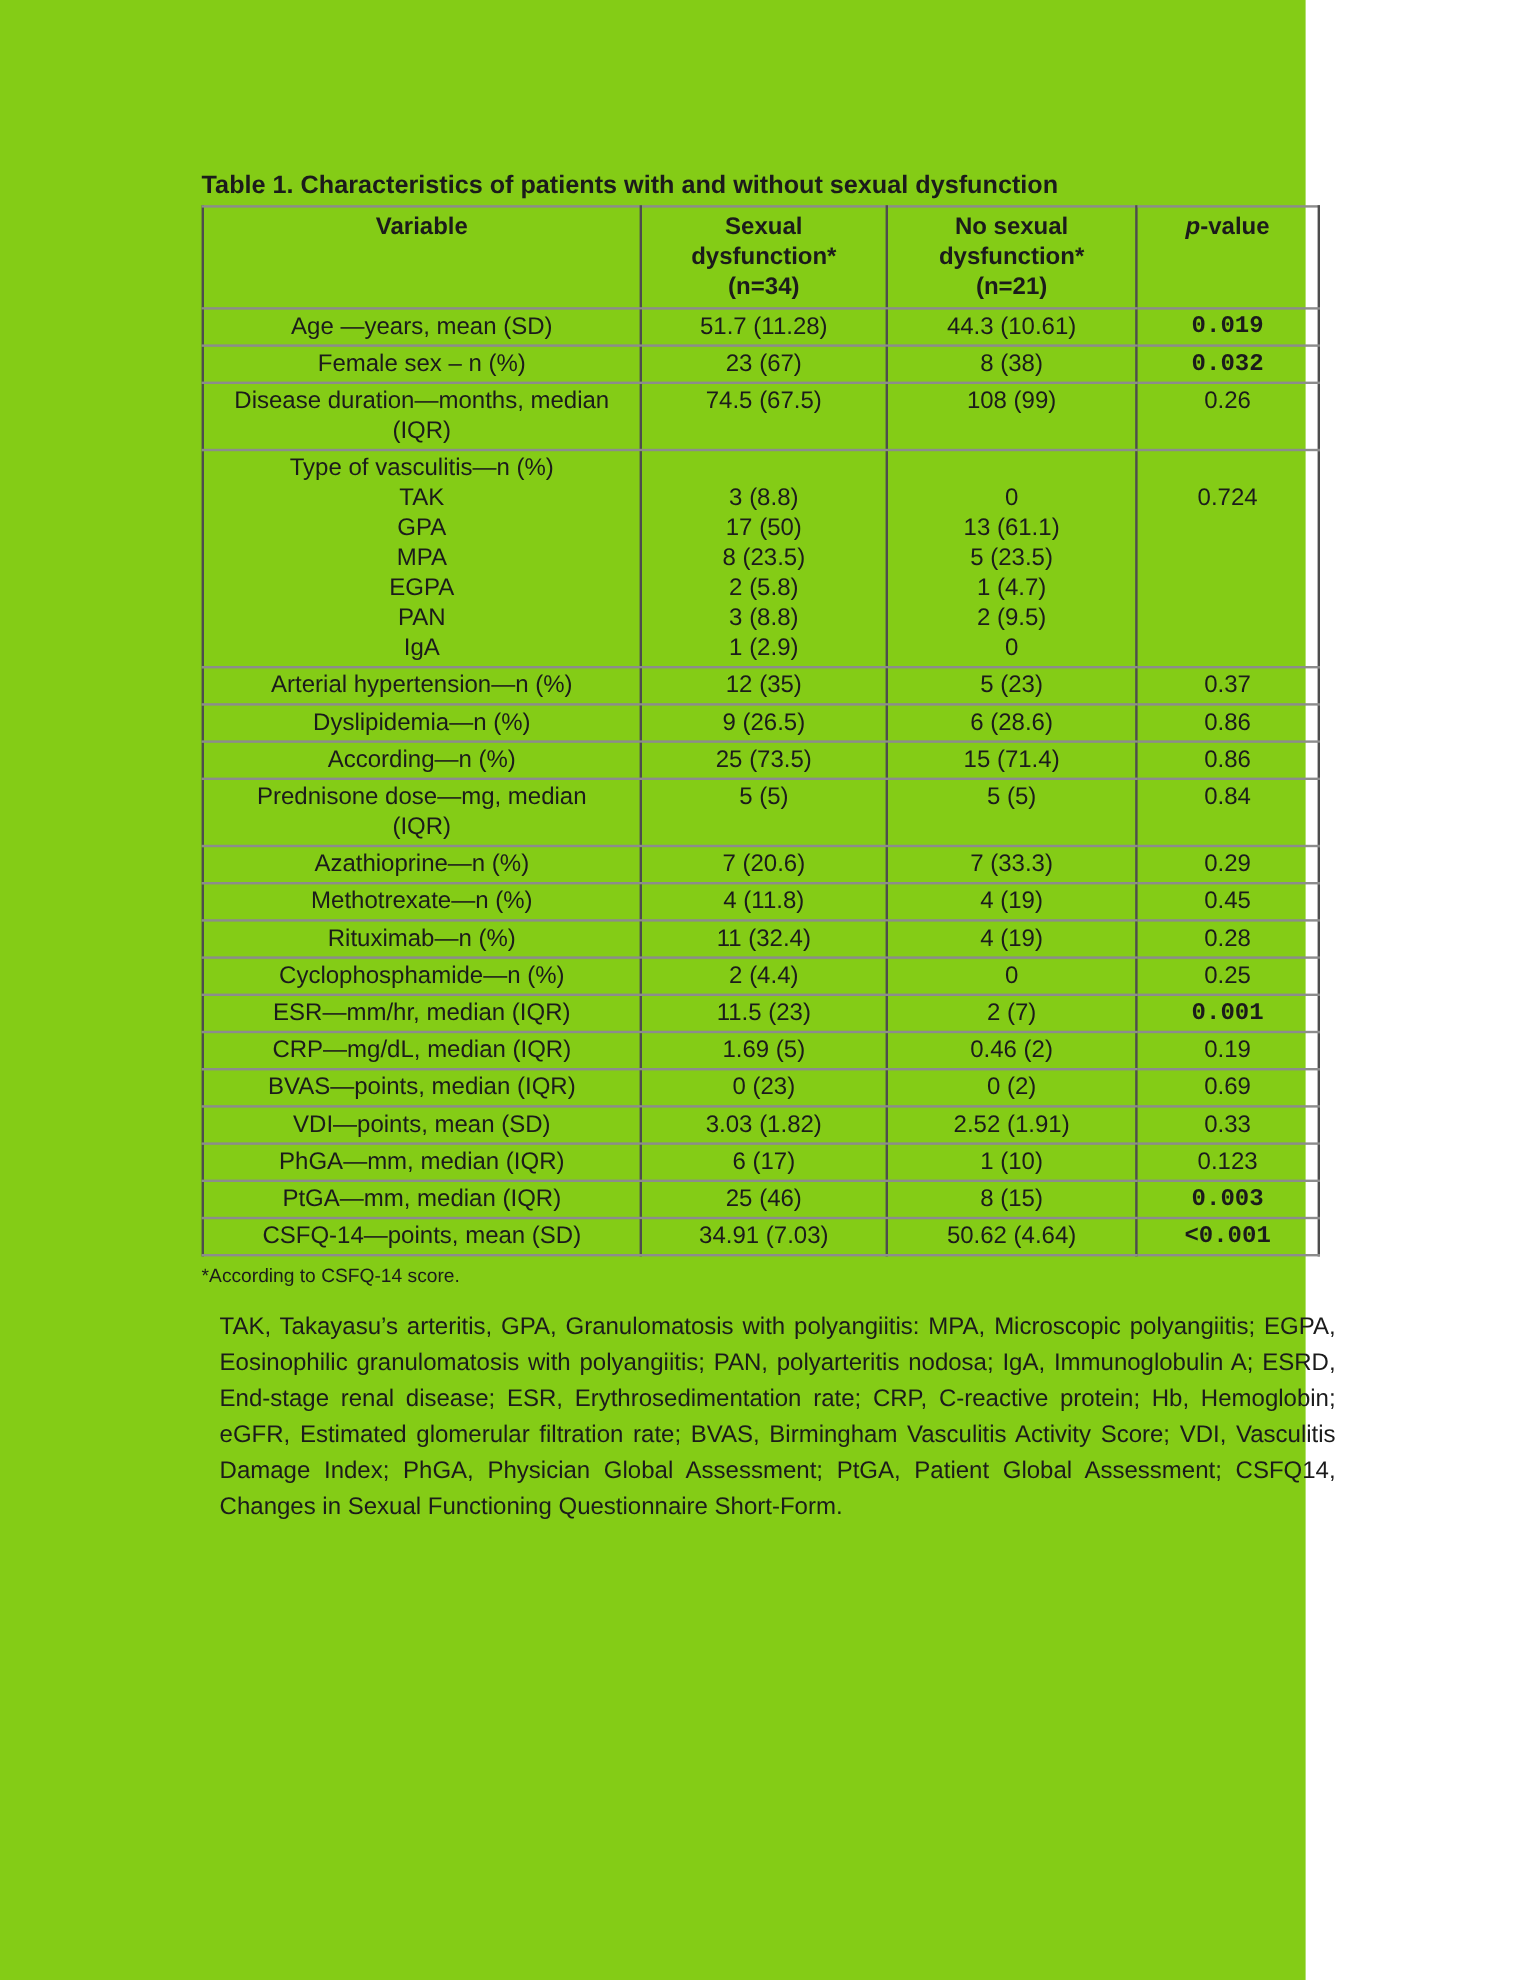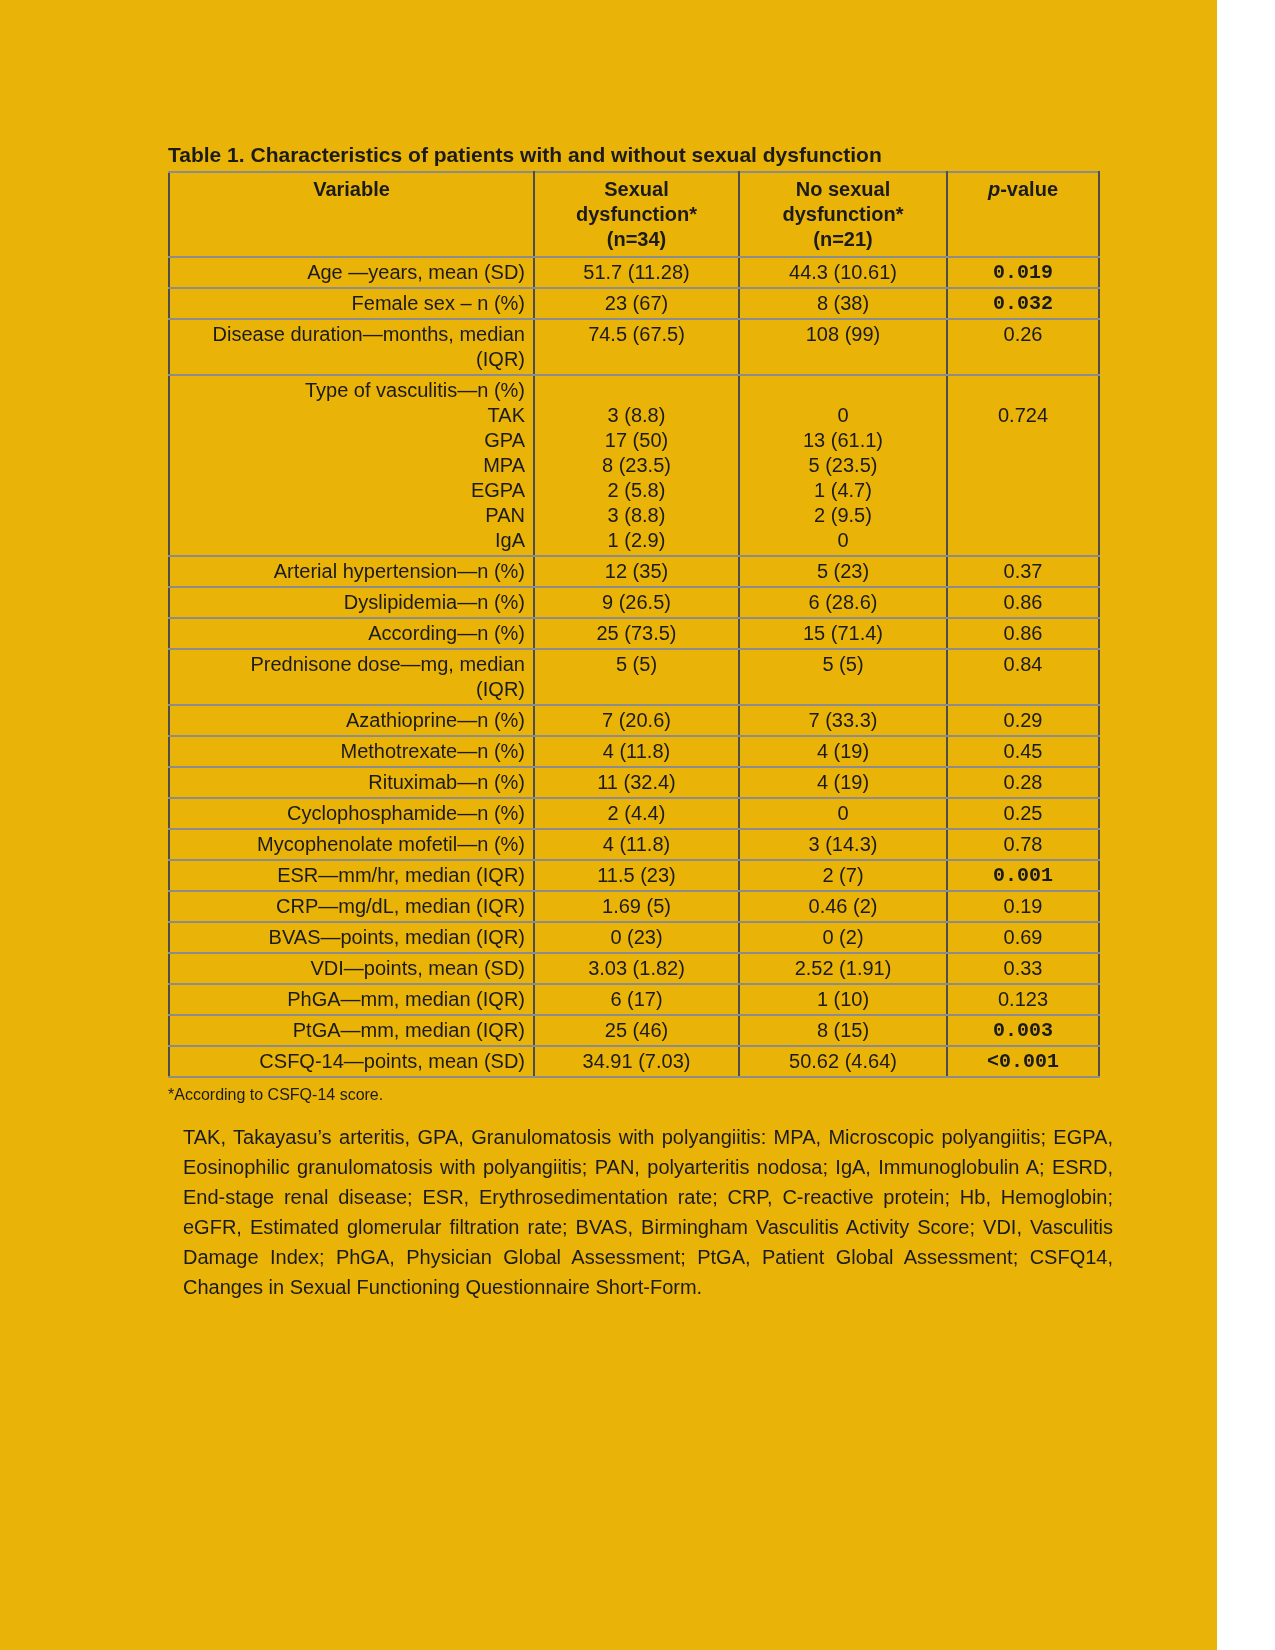--- a/index.html
+++ b/index.html
@@ -3,25 +3,25 @@
 <meta charset="utf-8">
 <style>
   html, body {
     margin: 0;
     padding: 0;
     background: #ffffff;
     font-family: "Liberation Sans", "DejaVu Sans", sans-serif;
     color: #1b1b1b;
   }
   .page {
-    width: 1217px;
+    width: 1088px;
     height: 1650px;
     box-sizing: border-box;
     padding: 142px 177px 0 168px;
-    background: #eab308;
+    background: #84cc16;
   }
   .doc-title {
     font-size: 21px;
     font-weight: 700;
     margin: 0 0 4px 0;
     line-height: 25px;
   }
   table.char-table {
     border-collapse: collapse;
     table-layout: fixed;
@@ -40,21 +40,21 @@
     white-space: pre-line;
     overflow: hidden;
   }
   table.char-table th {
     font-weight: 700;
     text-align: center;
     padding-top: 4px;
     padding-bottom: 4px;
     margin-left: 27px;
   }
-  td.variable-cell { text-align: right; }
+  td.variable-cell { text-align: center; }
   td.val-cell, td.p-cell { text-align: center; }
   td.p-cell.bold { font-weight: 700; font-family: Liberation Mono, monospace; }
   .fn-asterisk {
     font-size: 16px;
     margin: 4px 0 6px 0;
     line-height: 25px;
   }
   .fn-abbrev {
     font-size: 20px;
     width: 930px;
@@ -178,26 +178,20 @@
         <td class="val-cell">4 (19)</td>
         <td class="p-cell">0.28</td>
       </tr>
       <tr>
         <td class="variable-cell">Cyclophosphamide—n (%)</td>
         <td class="val-cell">2 (4.4)</td>
         <td class="val-cell">0</td>
         <td class="p-cell">0.25</td>
       </tr>
       <tr>
-        <td class="variable-cell">Mycophenolate mofetil—n (%)</td>
-        <td class="val-cell">4 (11.8)</td>
-        <td class="val-cell">3 (14.3)</td>
-        <td class="p-cell">0.78</td>
-      </tr>
-      <tr>
         <td class="variable-cell">ESR—mm/hr, median (IQR)</td>
         <td class="val-cell">11.5 (23)</td>
         <td class="val-cell">2 (7)</td>
         <td class="p-cell bold">0.001</td>
       </tr>
       <tr>
         <td class="variable-cell">CRP—mg/dL, median (IQR)</td>
         <td class="val-cell">1.69 (5)</td>
         <td class="val-cell">0.46 (2)</td>
         <td class="p-cell">0.19</td>

